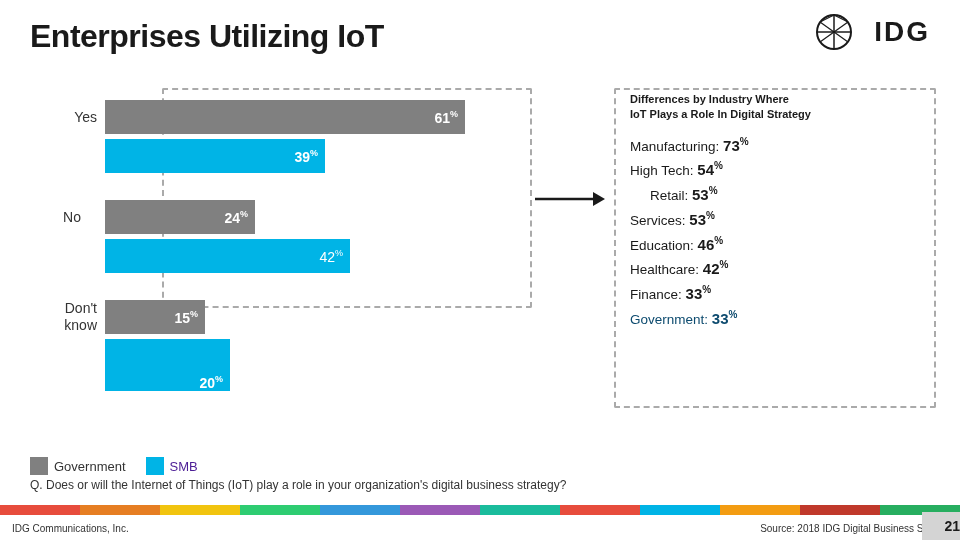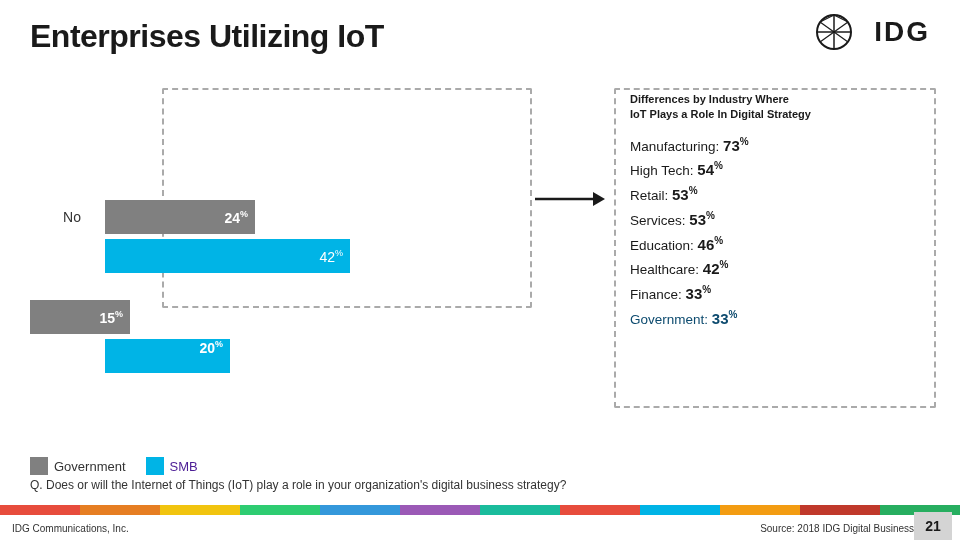--- a/index.html
+++ b/index.html
@@ -150,27 +150,27 @@
       height: 320px;
       border: 2px dashed #aaa;
       border-radius: 2px;
       pointer-events: none;
     }
 
     
     .page-num-box {
       position: absolute;
       bottom: 0;
-      right: 8px;
+      right: 0;
       width: 38px;
       height: 28px;
       background: #d4d4d4;
       display: flex;
       align-items: center;
-      justify-content: center;
+      justify-content: flex-end;
     }
   </style>
 </head>
 <body>
 
 <h1 class="page-title">Enterprises Utilizing IoT</h1>
 
 <div class="idg-logo">
   <svg class="idg-logo-icon" viewBox="0 0 36 36">
     <circle cx="18" cy="18" r="17" fill="none" stroke="#1a1a1a" stroke-width="2"></circle>
@@ -189,55 +189,71 @@
 <div class="right-dashed-box"></div>
 
 <div class="arrow-container">
   <svg width="70" height="28" viewBox="0 0 70 28">
     <line x1="0" y1="14" x2="58" y2="14" stroke="#1a1a1a" stroke-width="2.5"></line>
     <polygon points="58,7 70,14 58,21" fill="#1a1a1a"></polygon>
   </svg>
 </div>
 
 <div class="chart-area" id="chart-area">
+    <div style="position: absolute; top: 10px; left: 0px; width: 100%;">
+      <div style="display: flex; align-items: center; margin-bottom: 5px;">
+        <div style="width: 75px; text-align: right; font-size: 14px; color: rgb(51, 51, 51); padding-right: 8px; line-height: 1.2; white-space: pre-line;">Yes</div>
+        <div style="width: 360px; height: 34px; background: rgb(128, 128, 128); display: flex; align-items: center; justify-content: flex-end; padding-right: 7px;">
+          <span style="color: rgb(255, 255, 255); font-weight: 700; font-size: 14px;">61<sup style="font-size:9px">%</sup></span>
+        </div>
+      </div>
+      <div style="display: flex; align-items: center; margin-bottom: 0px;">
+        <div style="width: 75px; text-align: right; font-size: 14px; color: rgb(51, 51, 51); padding-right: 8px; line-height: 1.2;"></div>
+        <div style="width: 220px; height: 34px; background: rgb(0, 180, 230); display: flex; align-items: center; justify-content: flex-end; padding-right: 7px;">
+          <span style="color: rgb(255, 255, 255); font-weight: 700; font-size: 14px;">39<sup style="font-size:9px">%</sup></span>
+        </div>
+      </div>
+    </div>
     <div style="position: absolute; top: 110px; left: 0px; width: 100%;">
       <div style="display: flex; align-items: center; margin-bottom: 5px;">
         <div style="width: 75px; text-align: right; font-size: 14px; color: rgb(51, 51, 51); padding-right: 24px; line-height: 1.2; white-space: pre-line;">No</div>
         <div style="width: 150px; height: 34px; background: rgb(128, 128, 128); display: flex; align-items: center; justify-content: flex-end; padding-right: 7px;">
           <span style="color: rgb(255, 255, 255); font-weight: 700; font-size: 14px;">24<sup style="font-size:9px">%</sup></span>
         </div>
       </div>
       <div style="display: flex; align-items: center; margin-bottom: 0px;">
         <div style="width: 75px; text-align: right; font-size: 14px; color: rgb(51, 51, 51); padding-right: 8px; line-height: 1.2;"></div>
         <div style="width: 245px; height: 34px; background: rgb(0, 180, 230); display: flex; align-items: center; justify-content: flex-end; padding-right: 7px;">
           <span style="color: rgb(255, 255, 255); font-weight: 400; font-size: 14px;">42<sup style="font-size:9px">%</sup></span>
         </div>
       </div>
     </div>
     <div style="position: absolute; top: 210px; left: 0px; width: 100%;">
       <div style="display: flex; align-items: center; margin-bottom: 5px;">
+        <div style="width: 75px; text-align: right; font-size: 14px; color: rgb(51, 51, 51); padding-right: 8px; line-height: 1.2; white-space: pre-line;">Don't
+know</div>
         <div style="width: 100px; height: 34px; background: rgb(128, 128, 128); display: flex; align-items: center; justify-content: flex-end; padding-right: 7px;">
           <span style="color: rgb(255, 255, 255); font-weight: 700; font-size: 14px;">15<sup style="font-size:9px">%</sup></span>
         </div>
       </div>
       <div style="display: flex; align-items: center; margin-bottom: 0px;">
         <div style="width: 75px; text-align: right; font-size: 14px; color: rgb(51, 51, 51); padding-right: 8px; line-height: 1.2;"></div>
-        <div style="width: 125px; height: 34px; background: rgb(0, 180, 230); display: flex; align-items: flex-start; justify-content: flex-end; padding-right: 7px;">
+        <div style="width: 125px; height: 52px; background: rgb(0, 180, 230); display: flex; align-items: flex-end; justify-content: flex-end; padding-right: 7px;">
           <span style="color: rgb(255, 255, 255); font-weight: 700; font-size: 14px;">20<sup style="font-size:9px">%</sup></span>
         </div>
       </div>
     </div>
   </div>
 
 <div class="right-panel" id="right-panel">
   <div class="right-panel-title" id="rpt">Differences by Industry Where<br>IoT Plays a Role In Digital Strategy</div>
   <div id="industry-list">
       <div style="font-size: 13.5px; line-height: 1.65; color: rgb(26, 26, 26);"><span>Manufacturing:</span> <strong style="font-size:15px">73<sup style="font-size:10px">%</sup></strong></div>
       <div style="font-size: 13.5px; line-height: 1.65; color: rgb(26, 26, 26);"><span>High Tech:</span> <strong style="font-size:15px">54<sup style="font-size:10px">%</sup></strong></div>
-      <div style="font-size: 13.5px; line-height: 1.65; color: rgb(26, 26, 26);"><span>Retail:</span> <strong style="font-size:15px">53<sup style="font-size:10px">%</sup></strong></div>
+      <div style="font-size: 13.5px; line-height: 1.65; color: rgb(26, 26, 26); margin-left: 20px;"><span>Retail:</span> <strong style="font-size:15px">53<sup style="font-size:10px">%</sup></strong></div>
       <div style="font-size: 13.5px; line-height: 1.65; color: rgb(26, 26, 26);"><span>Services:</span> <strong style="font-size:15px">53<sup style="font-size:10px">%</sup></strong></div>
       <div style="font-size: 13.5px; line-height: 1.65; color: rgb(26, 26, 26);"><span>Education:</span> <strong style="font-size:15px">46<sup style="font-size:10px">%</sup></strong></div>
       <div style="font-size: 13.5px; line-height: 1.65; color: rgb(26, 26, 26);"><span>Healthcare:</span> <strong style="font-size:15px">42<sup style="font-size:10px">%</sup></strong></div>
       <div style="font-size: 13.5px; line-height: 1.65; color: rgb(26, 26, 26);"><span>Finance:</span> <strong style="font-size:15px">33<sup style="font-size:10px">%</sup></strong></div>
       <div style="font-size: 13.5px; line-height: 1.65; color: #0c4a6e;"><span>Government:</span> <strong style="font-size:15px">33<sup style="font-size:10px">%</sup></strong></div>
     </div>
 </div>
 
 <div class="legend" id="legend">
     <div style="display: flex; align-items: center; gap: 6px; font-size: 13px; color: rgb(51, 51, 51);">

